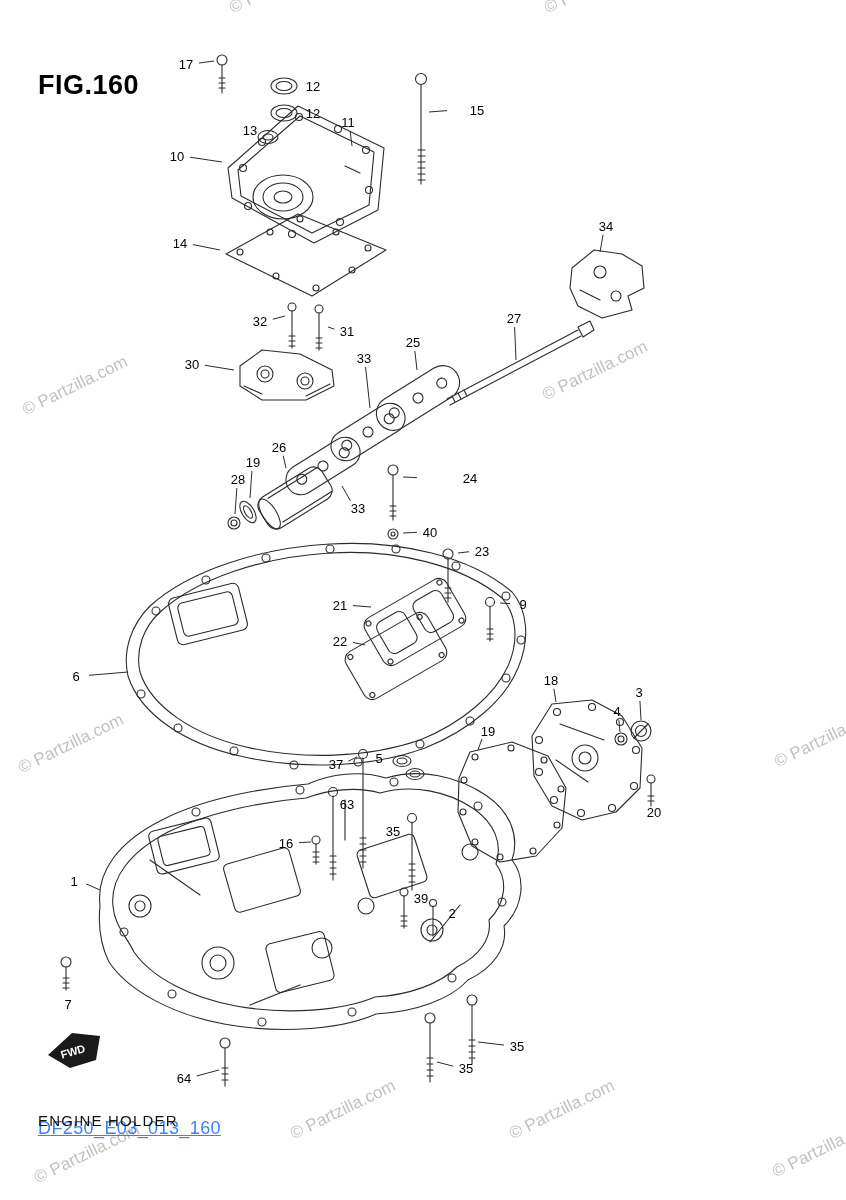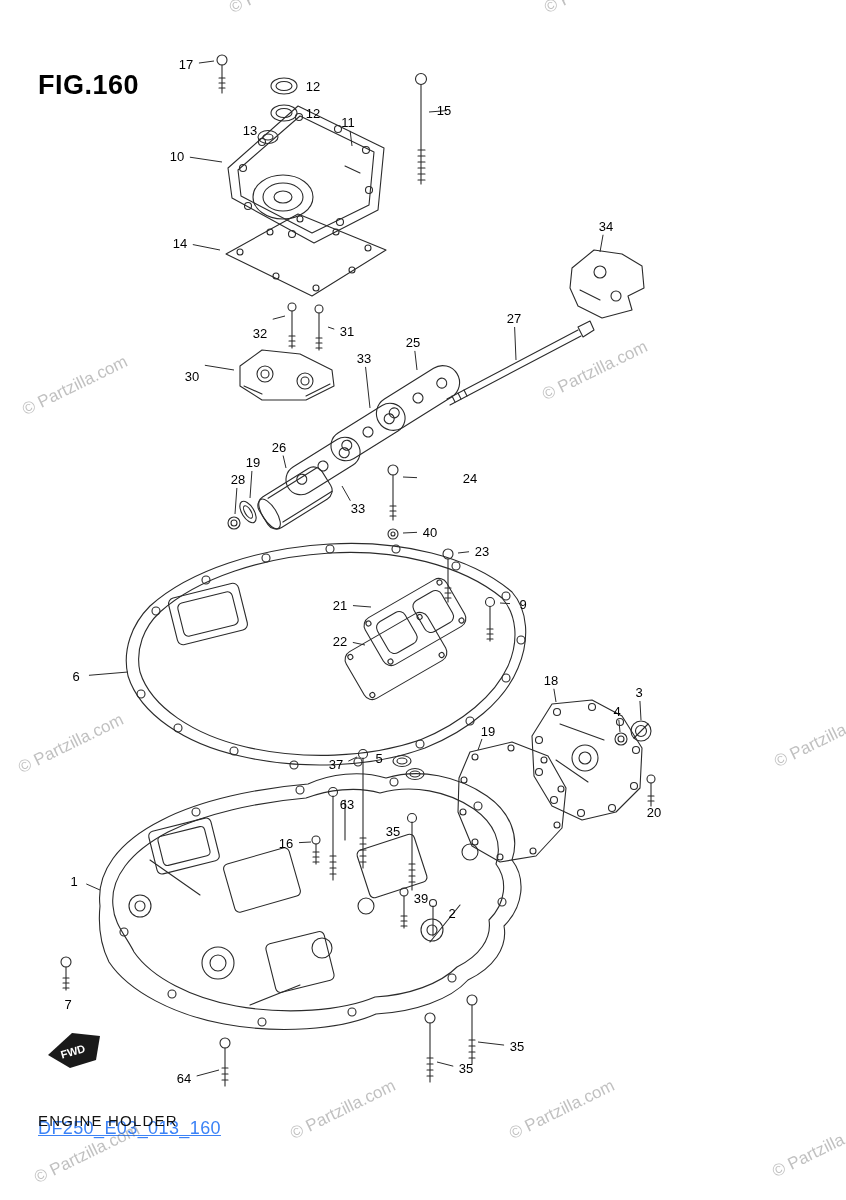--- a/index.html
+++ b/index.html
@@ -387,29 +387,29 @@
       <line x1="453.26961454640764" y1="1066.1765495636764" x2="437" y2="1062"></line>
       <line x1="504.0678412980563" y1="1045.0817402105129" x2="478" y2="1042"></line>
     </svg>
 
   <div class="layer">
       <span class="callout" style="left: 186px; top: 64px;">17</span>
       <span class="callout" style="left: 313px; top: 86px;">12</span>
       <span class="callout" style="left: 313px; top: 113px;">12</span>
       <span class="callout" style="left: 250px; top: 130px;">13</span>
       <span class="callout" style="left: 348px; top: 122px;">11</span>
-      <span class="callout" style="left: 444px; top: 110px;">15</span>
+      <span class="callout" style="left: 477px; top: 110px;">15</span>
       <span class="callout" style="left: 177px; top: 156px;">10</span>
       <span class="callout" style="left: 180px; top: 243px;">14</span>
       <span class="callout" style="left: 606px; top: 226px;">34</span>
-      <span class="callout" style="left: 260px; top: 333px;">32</span>
+      <span class="callout" style="left: 260px; top: 321px;">32</span>
       <span class="callout" style="left: 347px; top: 331px;">31</span>
       <span class="callout" style="left: 514px; top: 318px;">27</span>
       <span class="callout" style="left: 413px; top: 342px;">25</span>
-      <span class="callout" style="left: 192px; top: 376px;">30</span>
+      <span class="callout" style="left: 192px; top: 364px;">30</span>
       <span class="callout" style="left: 364px; top: 358px;">33</span>
       <span class="callout" style="left: 279px; top: 447px;">26</span>
       <span class="callout" style="left: 253px; top: 462px;">19</span>
       <span class="callout" style="left: 238px; top: 479px;">28</span>
       <span class="callout" style="left: 358px; top: 508px;">33</span>
       <span class="callout" style="left: 430px; top: 478px; margin-left: 40px;">24</span>
       <span class="callout" style="left: 430px; top: 532px;">40</span>
       <span class="callout" style="left: 482px; top: 551px;">23</span>
       <span class="callout" style="left: 340px; top: 605px;">21</span>
       <span class="callout" style="left: 523px; top: 604px;">9</span>

